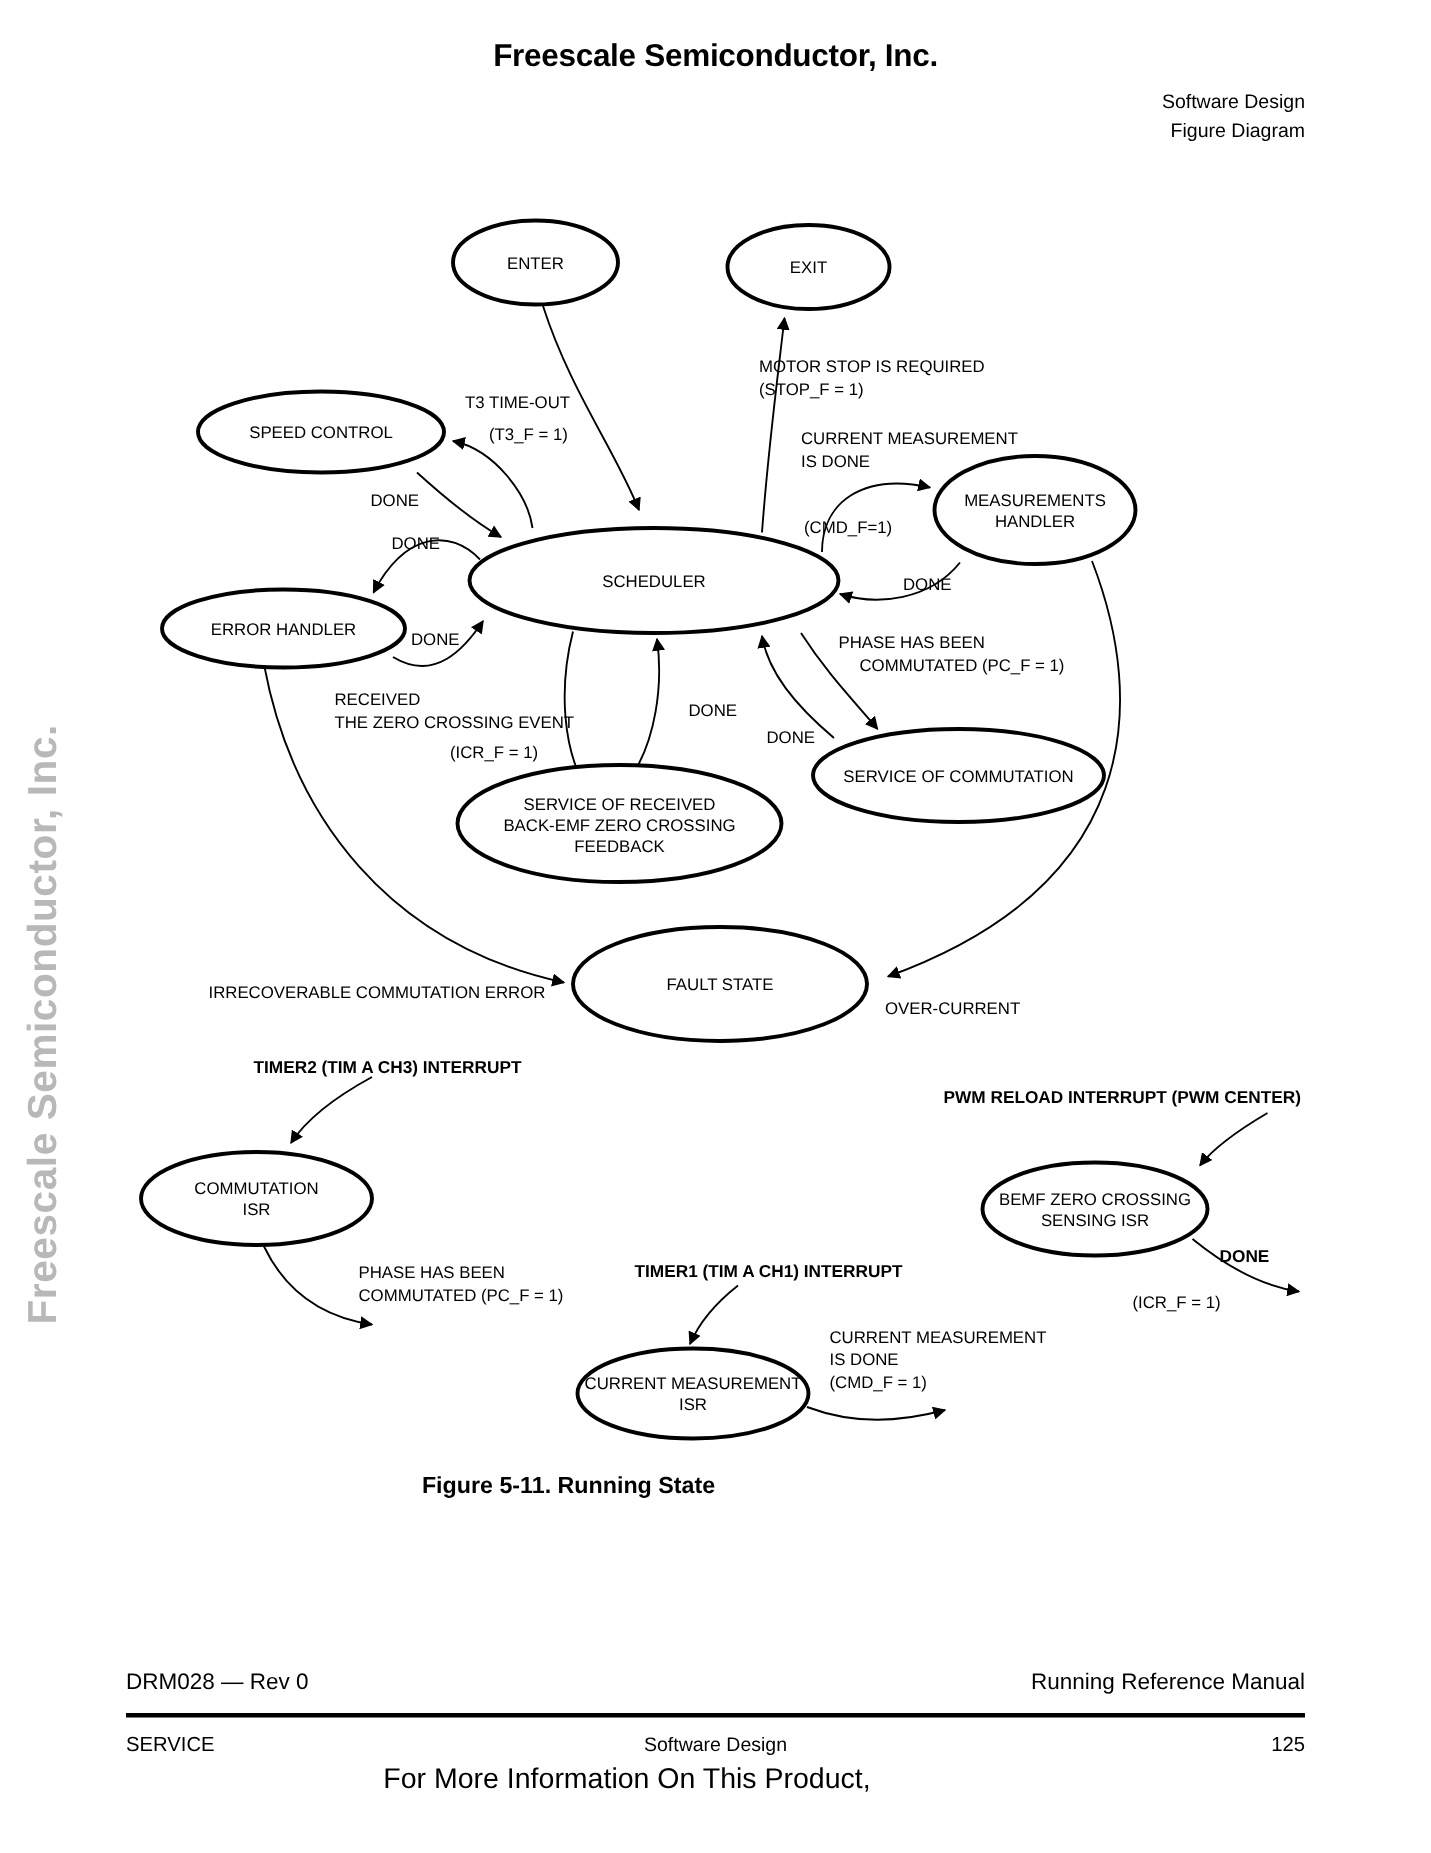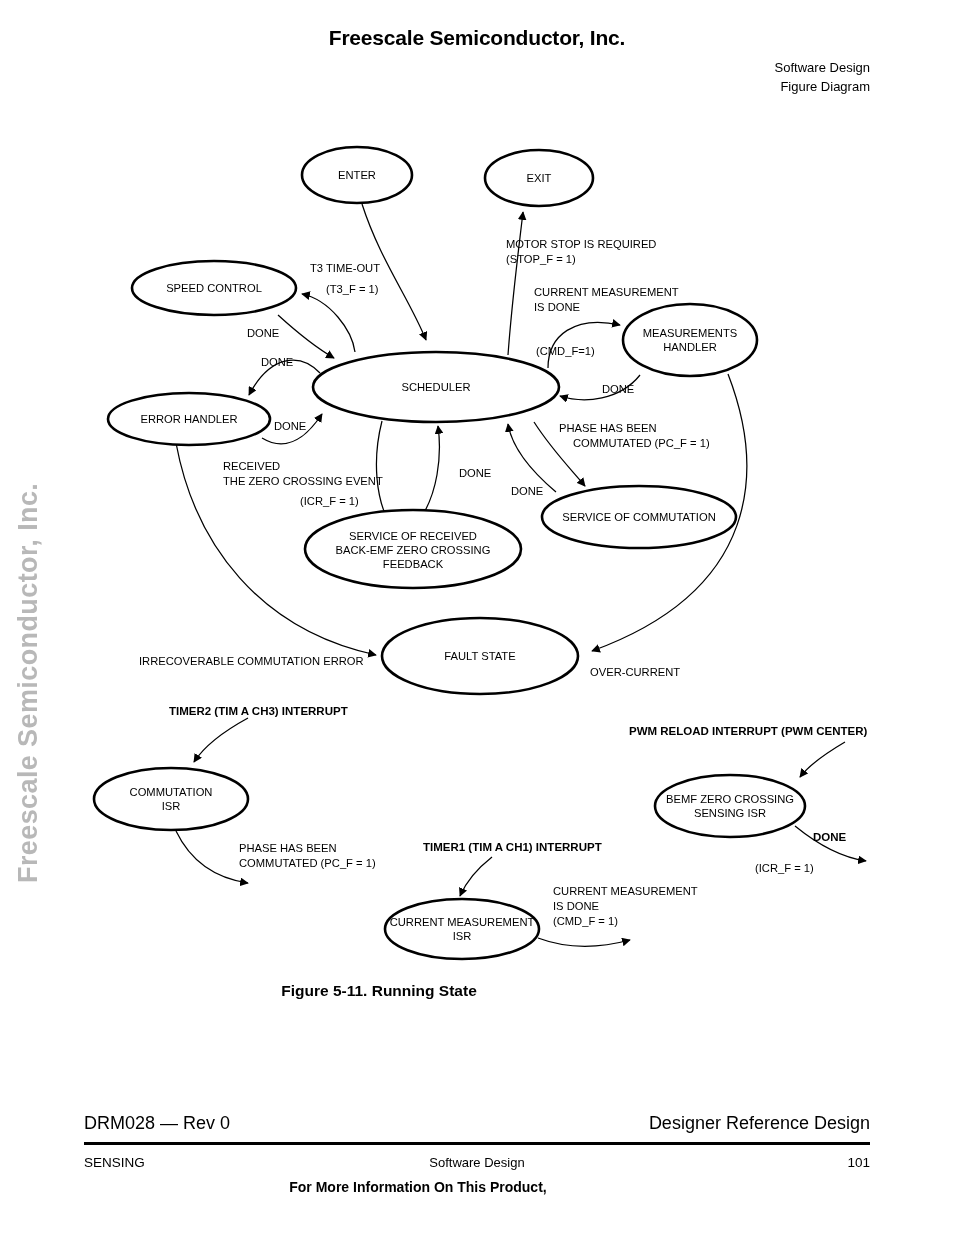--- a/index.html
+++ b/index.html
@@ -99,21 +99,21 @@
     font-size: 15.5px;
     font-weight: bold;
   }
 
   
   .footer-row1 {
     position: absolute;
     left: 84px;
     right: 84px;
     top: 1113px;
-    font-size: 18px;
+    font-size: 15px;
     display: flex;
     justify-content: space-between;
   }
   .footer-rule {
     position: absolute;
     left: 84px;
     right: 84px;
     top: 1142px;
     height: 3px;
     background: #000000;
@@ -135,22 +135,22 @@
     text-align: center;
     font-size: 13px;
   }
   .footer-row2 .f-right { font-weight: normal; }
   .promo {
     position: absolute;
     left: 0;
     top: 1177px;
     width: 836px;
     text-align: center;
-    font-size: 14px;
-    font-weight: bold;
+    font-size: 19px;
+    font-weight: normal;
     line-height: 20px;
   }
 </style>
 </head>
 <body>
 
 <div id="page">
 
   <div class="watermark">Freescale Semiconductor, Inc.</div>
 
@@ -312,25 +312,25 @@
     <text x="553" y="925">(CMD_F = 1)</text>
 
     <text x="813" y="841" class="lbl-bold">DONE</text>
     <text x="755" y="872">(ICR_F = 1)</text>
   </svg>
 
   <div class="fig-caption">Figure 5-11. Running State</div>
 
   <div class="footer-row1">
     <span>DRM028 — Rev 0</span>
-    <span>Designer Reference Design</span>
+    <span>Running Reference Manual</span>
   </div>
   <div class="footer-rule"></div>
   <div class="footer-row2">
-    <span class="f-left">SENSING</span>
+    <span class="f-left">SERVICE</span>
     <span class="f-center">Software Design</span>
-    <span class="f-right">101</span>
+    <span class="f-right">125</span>
   </div>
   <div class="promo">
     <div>For More Information On This Product,</div>
   </div>
 
 </div>
 
 </body></html>

